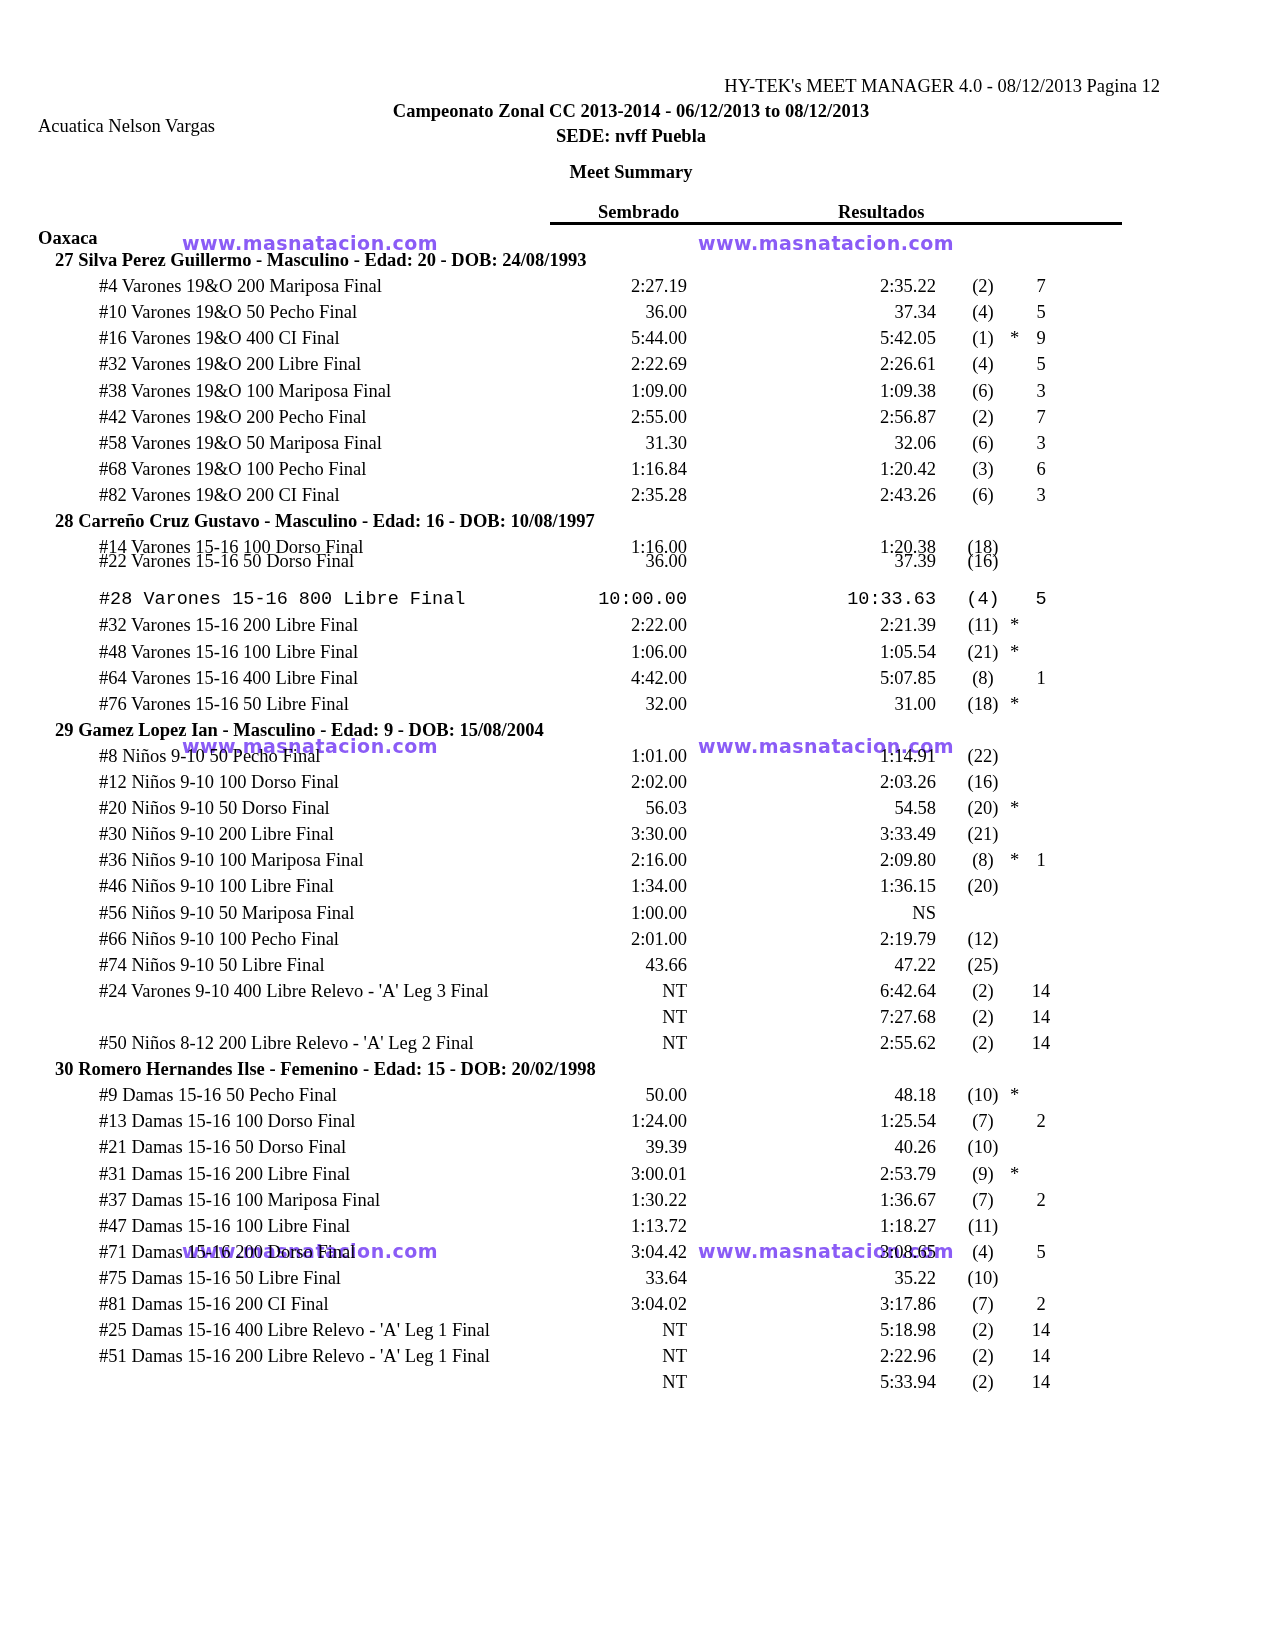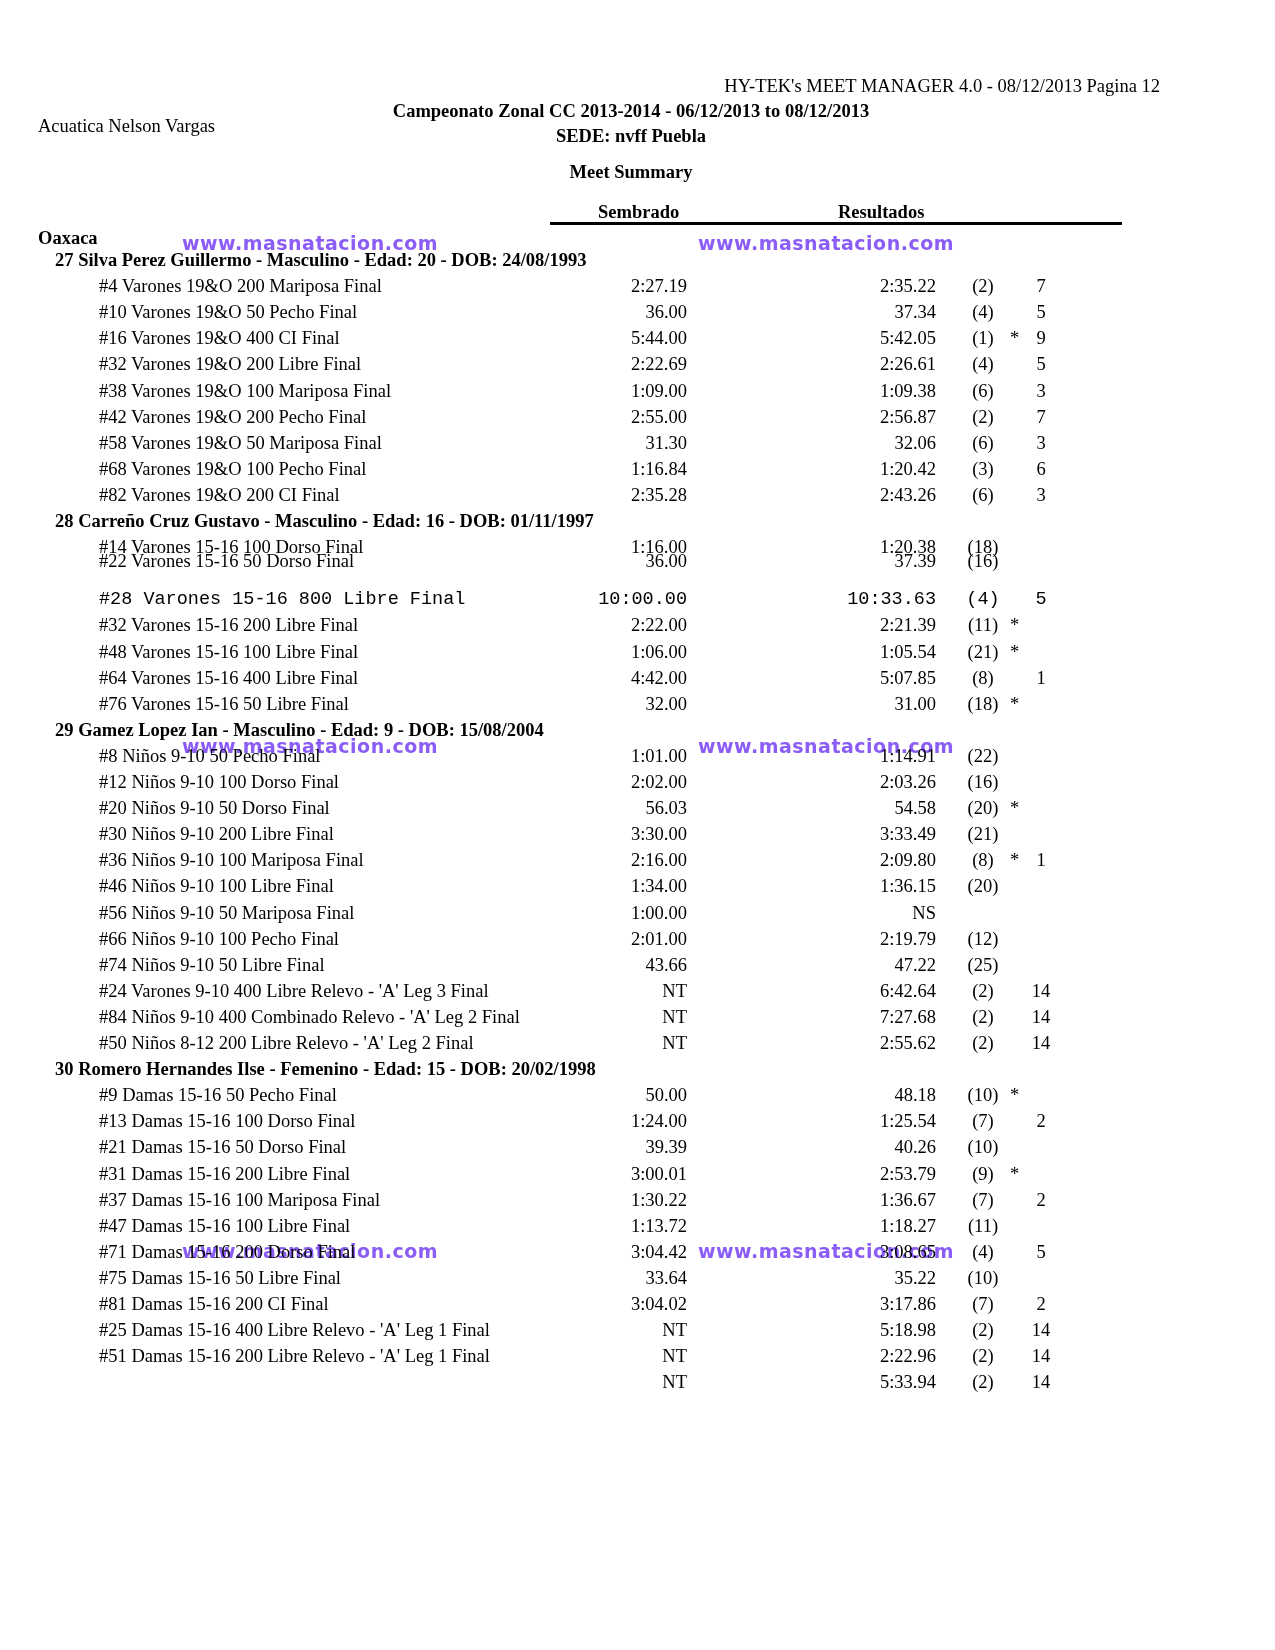--- a/index.html
+++ b/index.html
@@ -127,21 +127,21 @@
     </div>
     <div class="row" style="top: 484.9px;">
       <span class="abs ev">#82 Varones 19&amp;O 200 CI Final</span>
       <span class="abs seed">2:35.28</span>
       <span class="abs res">2:43.26</span>
       <span class="abs place">(6)</span>
       <span class="abs star"></span>
       <span class="abs pts">3</span>
     </div>
     <div class="row" style="top: 511px;">
-      <span class="abs swimmer">28  Carreño  Cruz Gustavo - Masculino - Edad: 16 - DOB: 01/11/1997</span>
+      <span class="abs swimmer">28  Carreño  Cruz Gustavo - Masculino - Edad: 16 - DOB: 10/08/1997</span>
     </div>
     <div class="row" style="top: 537.1px;">
       <span class="abs ev">#14 Varones 15-16 100 Dorso Final</span>
       <span class="abs seed">1:16.00</span>
       <span class="abs res">1:20.38</span>
       <span class="abs place">(18)</span>
       <span class="abs star"></span>
       <span class="abs pts"></span>
     </div>
     <div class="row" style="top: 551px;">
@@ -269,21 +269,20 @@
     </div>
     <div class="row" style="top: 980.8px;">
       <span class="abs ev">#24 Varones 9-10 400 Libre Relevo - 'A' Leg 3 Final</span>
       <span class="abs seed">NT</span>
       <span class="abs res">6:42.64</span>
       <span class="abs place">(2)</span>
       <span class="abs star"></span>
       <span class="abs pts">14</span>
     </div>
     <div class="row" style="top: 1006.9px;">
-      <span class="abs ev">#84 Niños 9-10 400 Combinado Relevo - 'A' Leg 2 Final</span>
       <span class="abs seed">NT</span>
       <span class="abs res">7:27.68</span>
       <span class="abs place">(2)</span>
       <span class="abs star"></span>
       <span class="abs pts">14</span>
     </div>
     <div class="row" style="top: 1033px;">
       <span class="abs ev">#50 Niños 8-12 200 Libre Relevo - 'A' Leg 2 Final</span>
       <span class="abs seed">NT</span>
       <span class="abs res">2:55.62</span>

